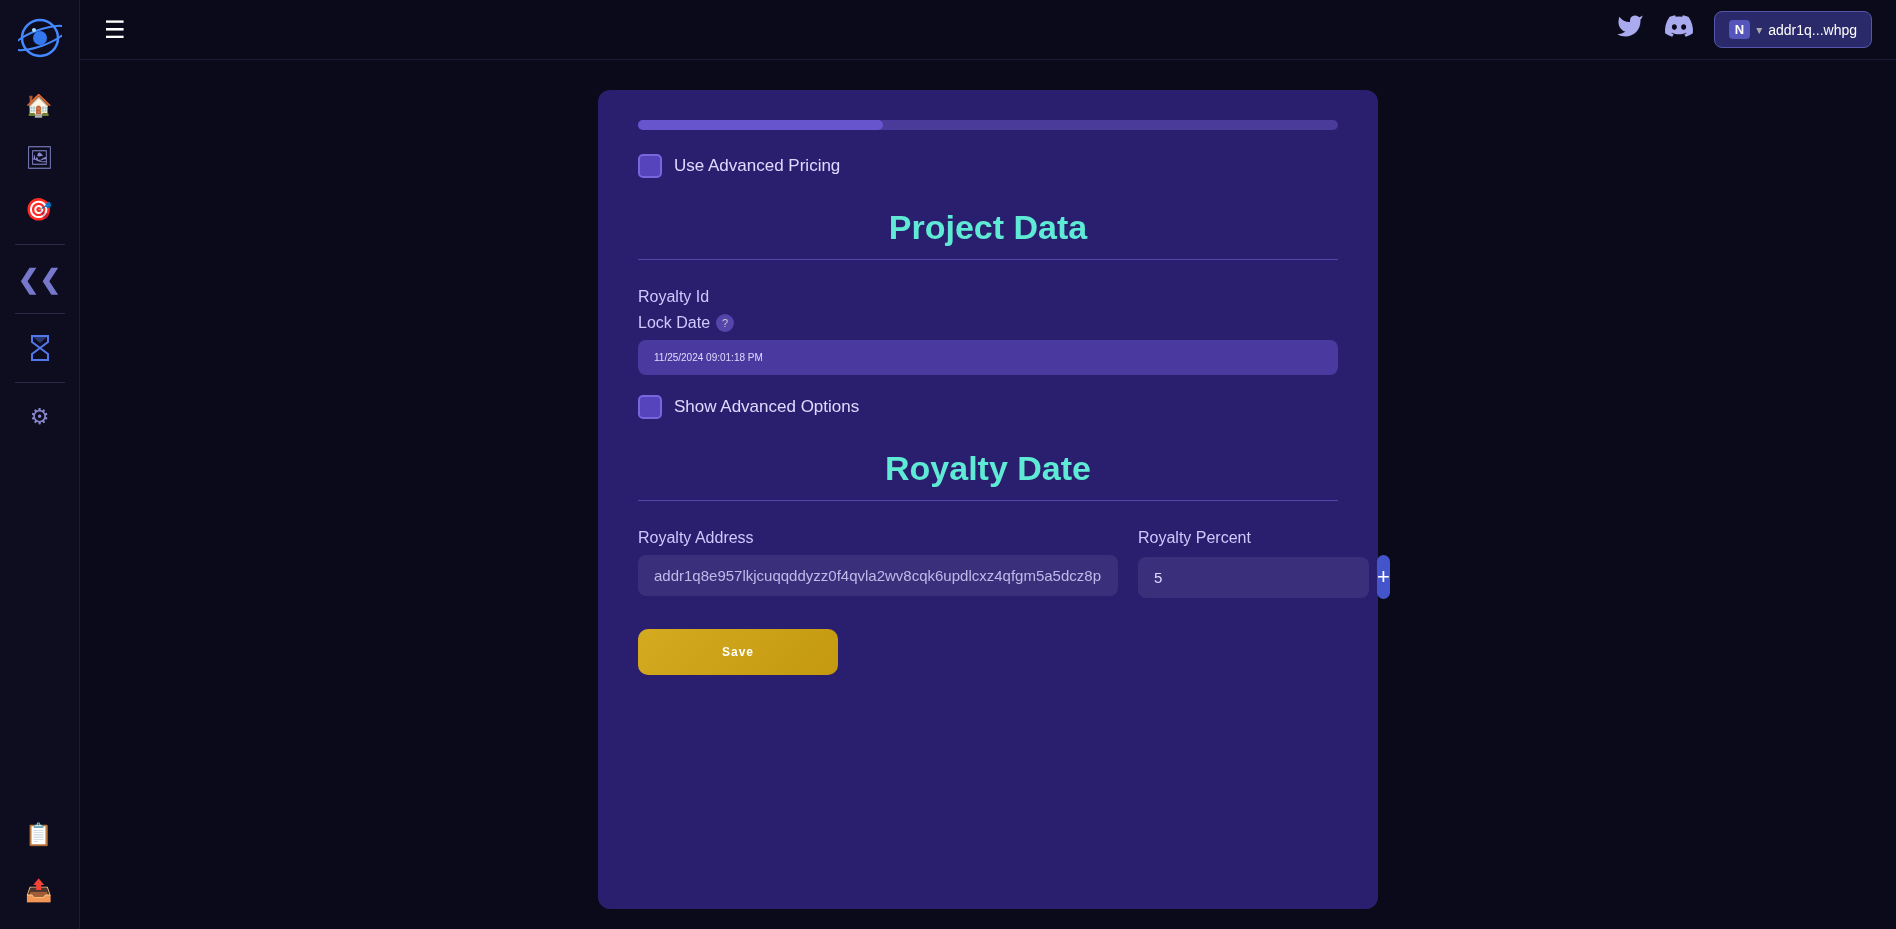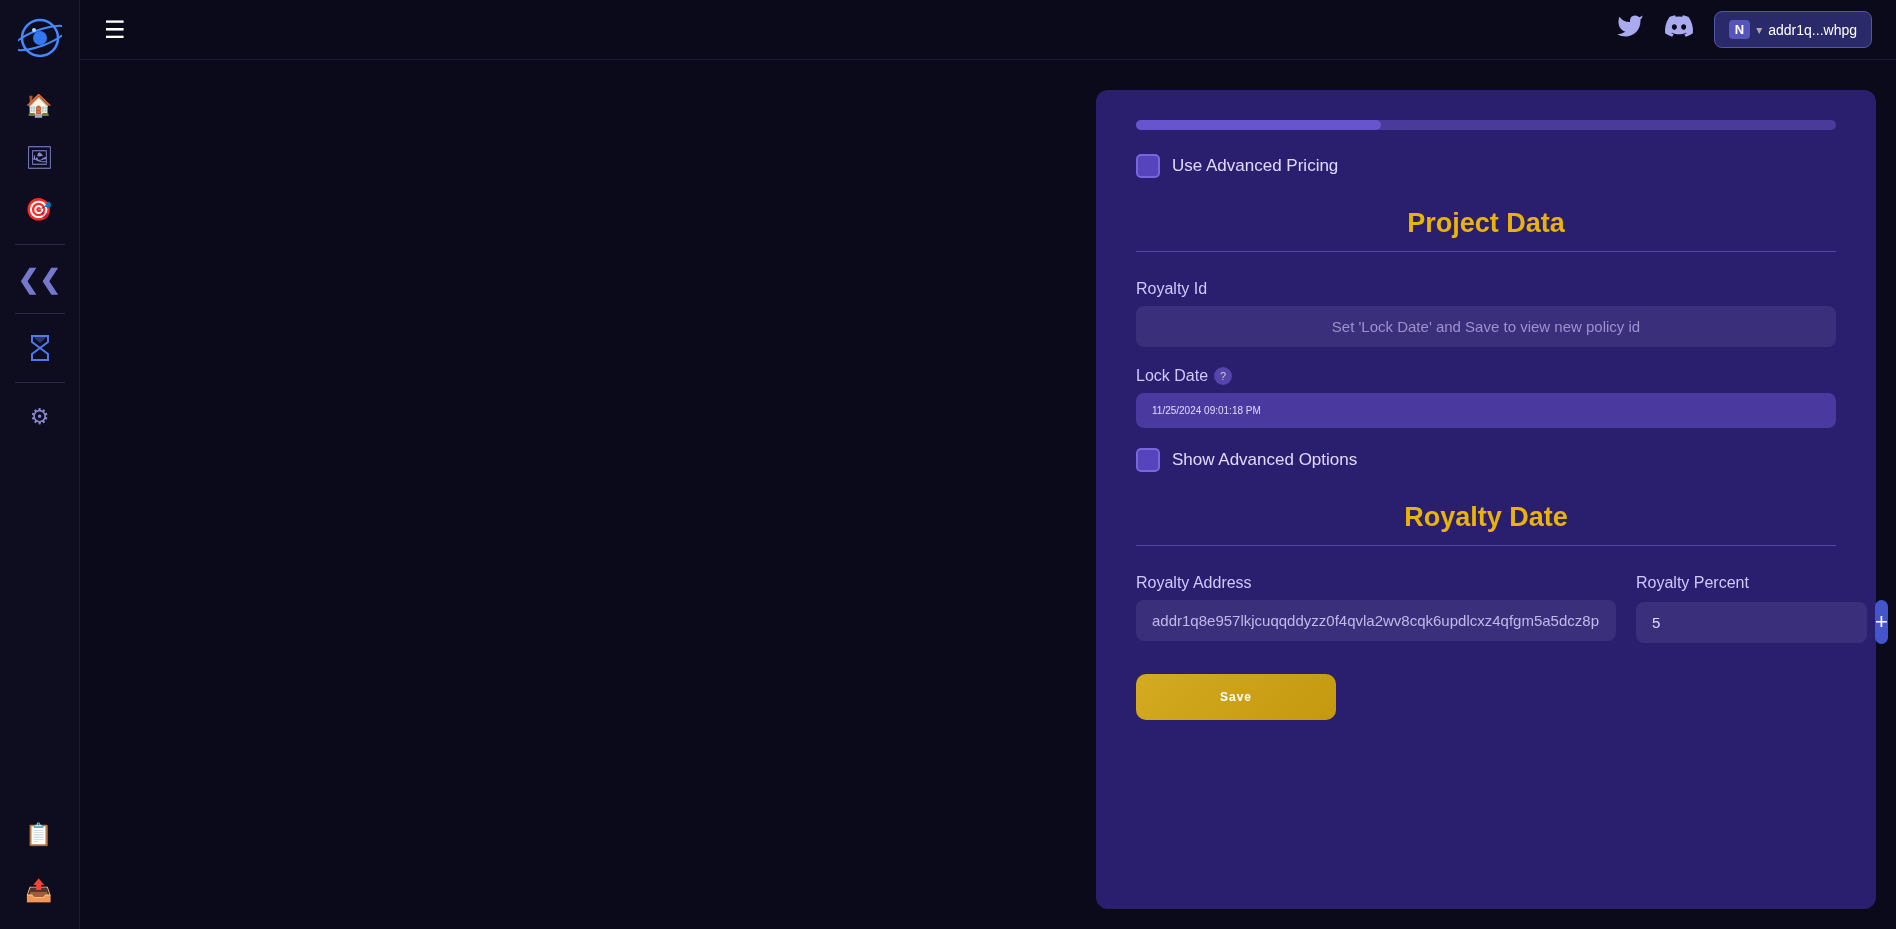--- a/index.html
+++ b/index.html
@@ -139,24 +139,24 @@
       flex-shrink: 0;
       border: 2px solid #7766dd;
     }
     .checkbox-label {
       font-size: 17px;
       color: #e0d8ff;
     }
 
     
     .section-title {
-      font-size: 27px;
+      font-size: 34px;
       font-weight: bold;
       text-align: center;
-      color: #eab308;
+      color: #5eead4;
       margin-bottom: 12px;
     }
     .section-divider {
       width: 100%;
       height: 1px;
       background: #5544aa;
       margin-bottom: 28px;
     }
 
     
@@ -322,42 +322,41 @@
         </svg>
     </span>
     <div class="wallet-btn">
       <span class="wallet-n">N</span>
       <span style="font-size:12px;color:#aaa;">▾</span>
       <span>addr1q...whpg</span>
     </div>
   </div>
 </div>
 
-<div class="main-content" style="flex:1;margin-top:60px;overflow-y:auto;display:flex;justify-content:flex-end;padding:20px;">
+<div class="main-content" style="flex:1;margin-top:60px;overflow-y:auto;display:flex;justify-content:center;padding:20px;">
   <div class="card">
 
     
     <div class="progress-bar-container">
       <div class="progress-bar-fill"></div>
     </div>
 
     
     <div class="checkbox-row">
       <div class="checkbox-custom"></div>
       <span class="checkbox-label">Use Advanced Pricing</span>
     </div>
 
     
     <div>
       <h2 class="section-title">Project Data</h2>
       <div class="section-divider"></div>
 
       <div>
         <div class="field-label">Royalty Id</div>
-        <div class="field-input-readonly">Set 'Lock Date' and Save to view new policy id</div>
       </div>
 
       <div>
         <div class="field-label">
           <span>Lock Date</span>
           <span class="help-icon">?</span>
         </div>
         <input type="text" class="date-input" value="11/25/2024 09:01:18 PM" style="">
       </div>
 

